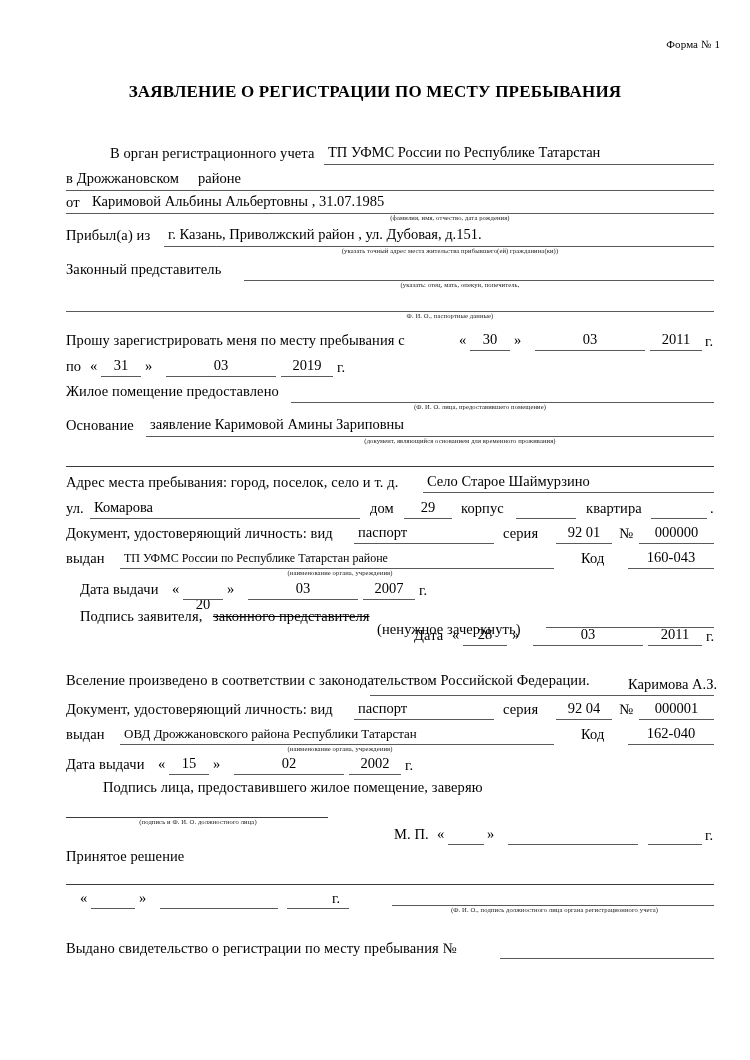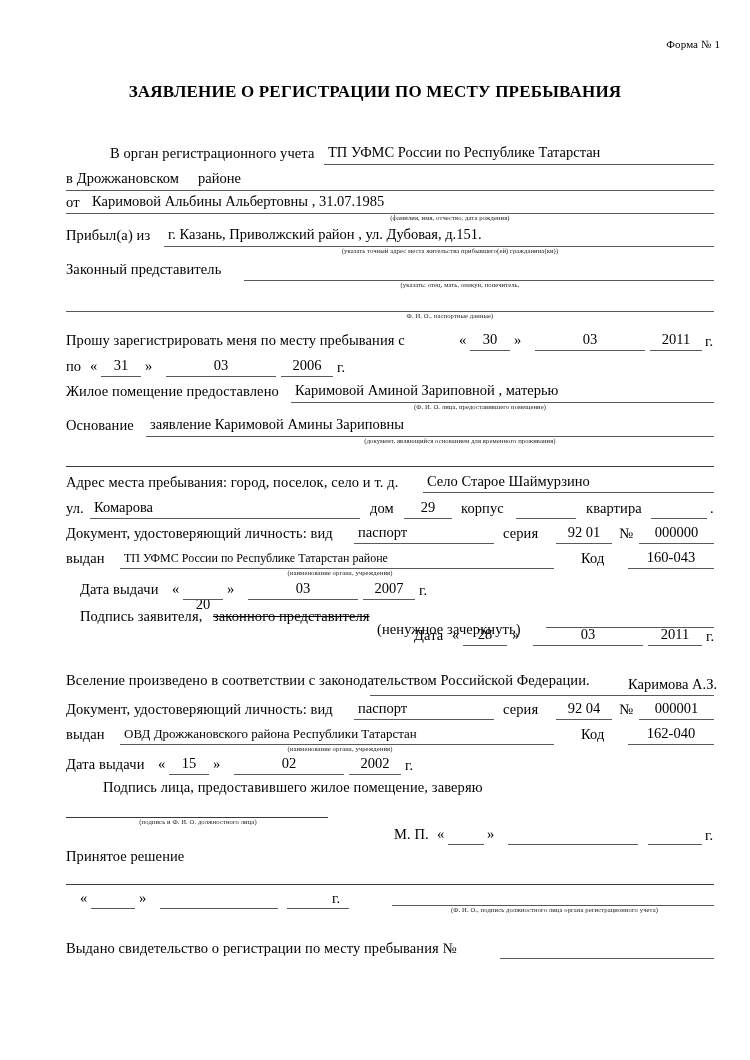--- a/index.html
+++ b/index.html
@@ -110,26 +110,25 @@
   <div class="rule" style="left:650px; top:350px; width:52px;"></div>
   <div class="abs lbl" style="left:705px; top:333px;">г.</div>
 
   <div class="abs lbl" style="left:66px; top:358px;">по</div>
   <div class="abs quote" style="left:90px; top:358px;">«</div>
   <div class="fld center" style="left:101px; top:357px; width:40px;">31</div>
   <div class="rule" style="left:101px; top:376px; width:40px;"></div>
   <div class="abs quote" style="left:145px; top:358px;">»</div>
   <div class="fld center" style="left:166px; top:357px; width:110px;">03</div>
   <div class="rule" style="left:166px; top:376px; width:110px;"></div>
-  <div class="fld center" style="left:281px; top:357px; width:52px;">2006</div>
+  <div class="fld center" style="left:281px; top:357px; width:52px;">2019</div>
   <div class="rule" style="left:281px; top:376px; width:52px;"></div>
   <div class="abs lbl" style="left:337px; top:359px;">г.</div>
 
   <div class="abs lbl" style="left:66px; top:383px;">Жилое помещение предоставлено</div>
-  <div class="fld" style="left:295px; top:382px;">Каримовой Аминой Зариповной , матерью</div>
   <div class="rule" style="left:291px; top:402px; width:423px;"></div>
   <div class="abs cap" style="left:280px; top:403px; width:400px;">(Ф. И. О. лица, предоставившего помещение)</div>
 
   <div class="abs lbl" style="left:66px; top:417px;">Основание</div>
   <div class="fld" style="left:150px; top:416px;">заявление Каримовой Амины Зариповны</div>
   <div class="rule" style="left:146px; top:436px; width:568px;"></div>
   <div class="abs cap" style="left:250px; top:437px; width:420px;">(документ, являющийся основанием для временного проживания)</div>
 
   <div class="rule dark" style="left:66px; top:466px; width:648px;"></div>
 

